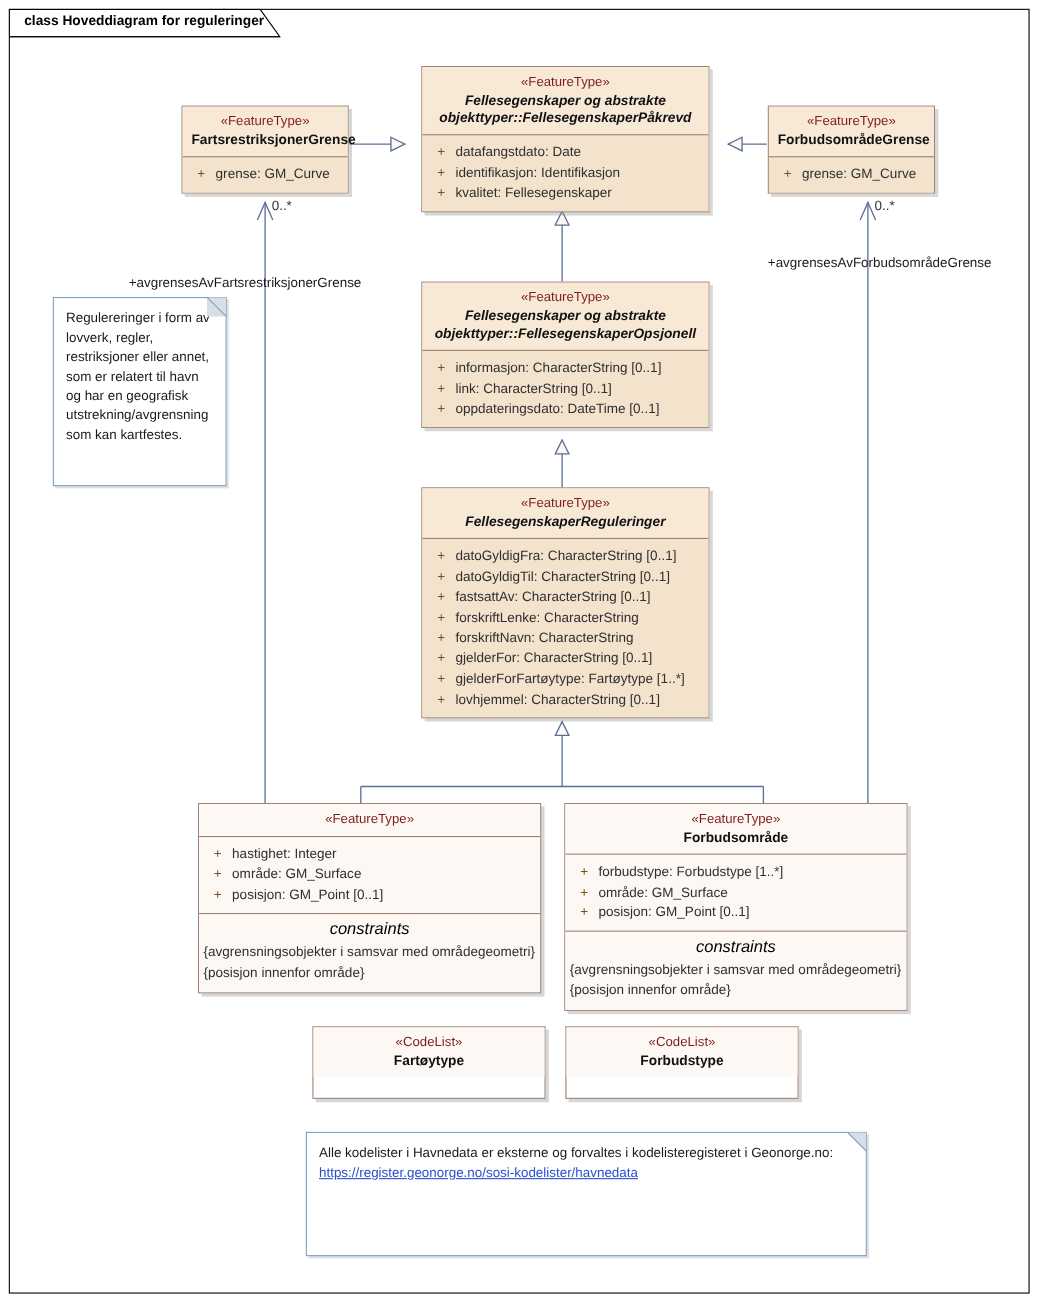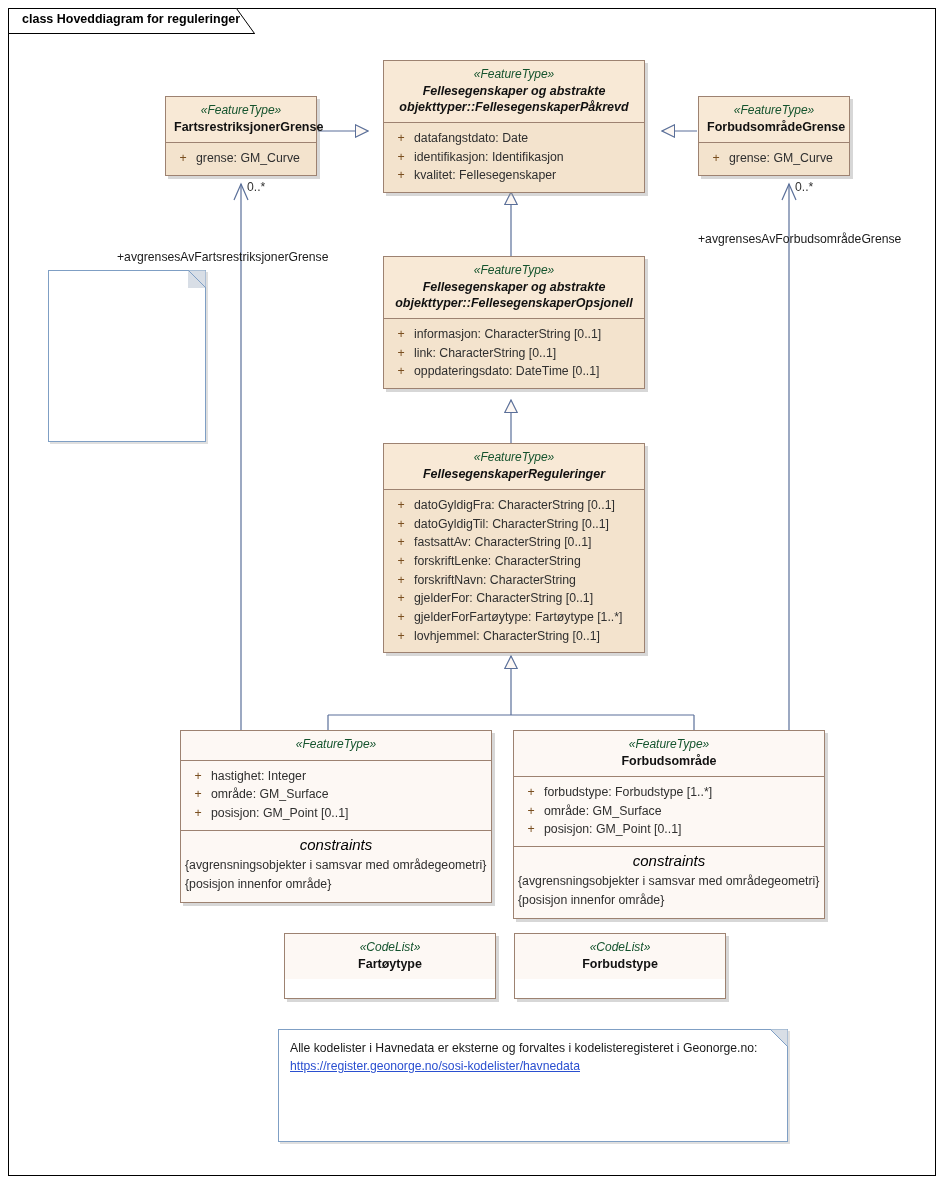--- a/index.html
+++ b/index.html
@@ -62,22 +62,21 @@
     border: 1px solid #9d8271;
     box-shadow: 3px 3px 0 0 rgba(150,150,150,0.38);
   }
   .cls .hdr {
     padding: 6px 8px 7px 8px;
     text-align: center;
     line-height: 1.3;
   }
   .cls .stereo {
     font-size: 12px;
-    color: #14532d;
-    font-style: italic;
+    color: #7f1d1d;
   }
   .cls .nm {
     font-size: 12.5px;
     font-weight: bold;
     color: #111111;
   }
   .cls .nm.abs { font-style: italic; }
   .cls .sep {
     border-top: 1px solid #9d8271;
   }
@@ -259,20 +258,21 @@
   <div class="lbl" style="left:117px; top:227px;margin-top:23px;">+avgrensesAvFartsrestriksjonerGrense</div>
 
   <div class="mult" style="left:795px; top:180px;">0..*</div>
   <div class="lbl" style="left:698px; top:232px;">+avgrensesAvForbudsområdeGrense</div>
 
   <div class="note" style="left:48px; top:270px; width:158px; height:172px;">
     <svg class="fold" viewBox="0 0 18 18">
       <path d="M0,0 L18,18 L0,18 Z" fill="#d8dee6" stroke="none" transform="translate(0,0) rotate(0)"></path>
       <path d="M18,0 L18,18 L0,0 Z" fill="#d8dee6" stroke="#7f9fc4" stroke-width="1"></path>
     </svg>
+    <div class="body">Regulereringer i form av lovverk, regler, restriksjoner eller annet, som er relatert til havn og har en geografisk utstrekning/avgrensning som kan kartfestes.</div>
   </div>
 
   <div class="cls fill-strong" style="left:383px; top:256px; width:262px;">
     <div class="hdr">
       <div class="stereo">«FeatureType»</div>
       <div class="nm abs">Fellesegenskaper og abstrakte</div>
       <div class="nm abs">objekttyper::FellesegenskaperOpsjonell</div>
     </div>
     <div class="attrs sep">
       <div class="attr">

